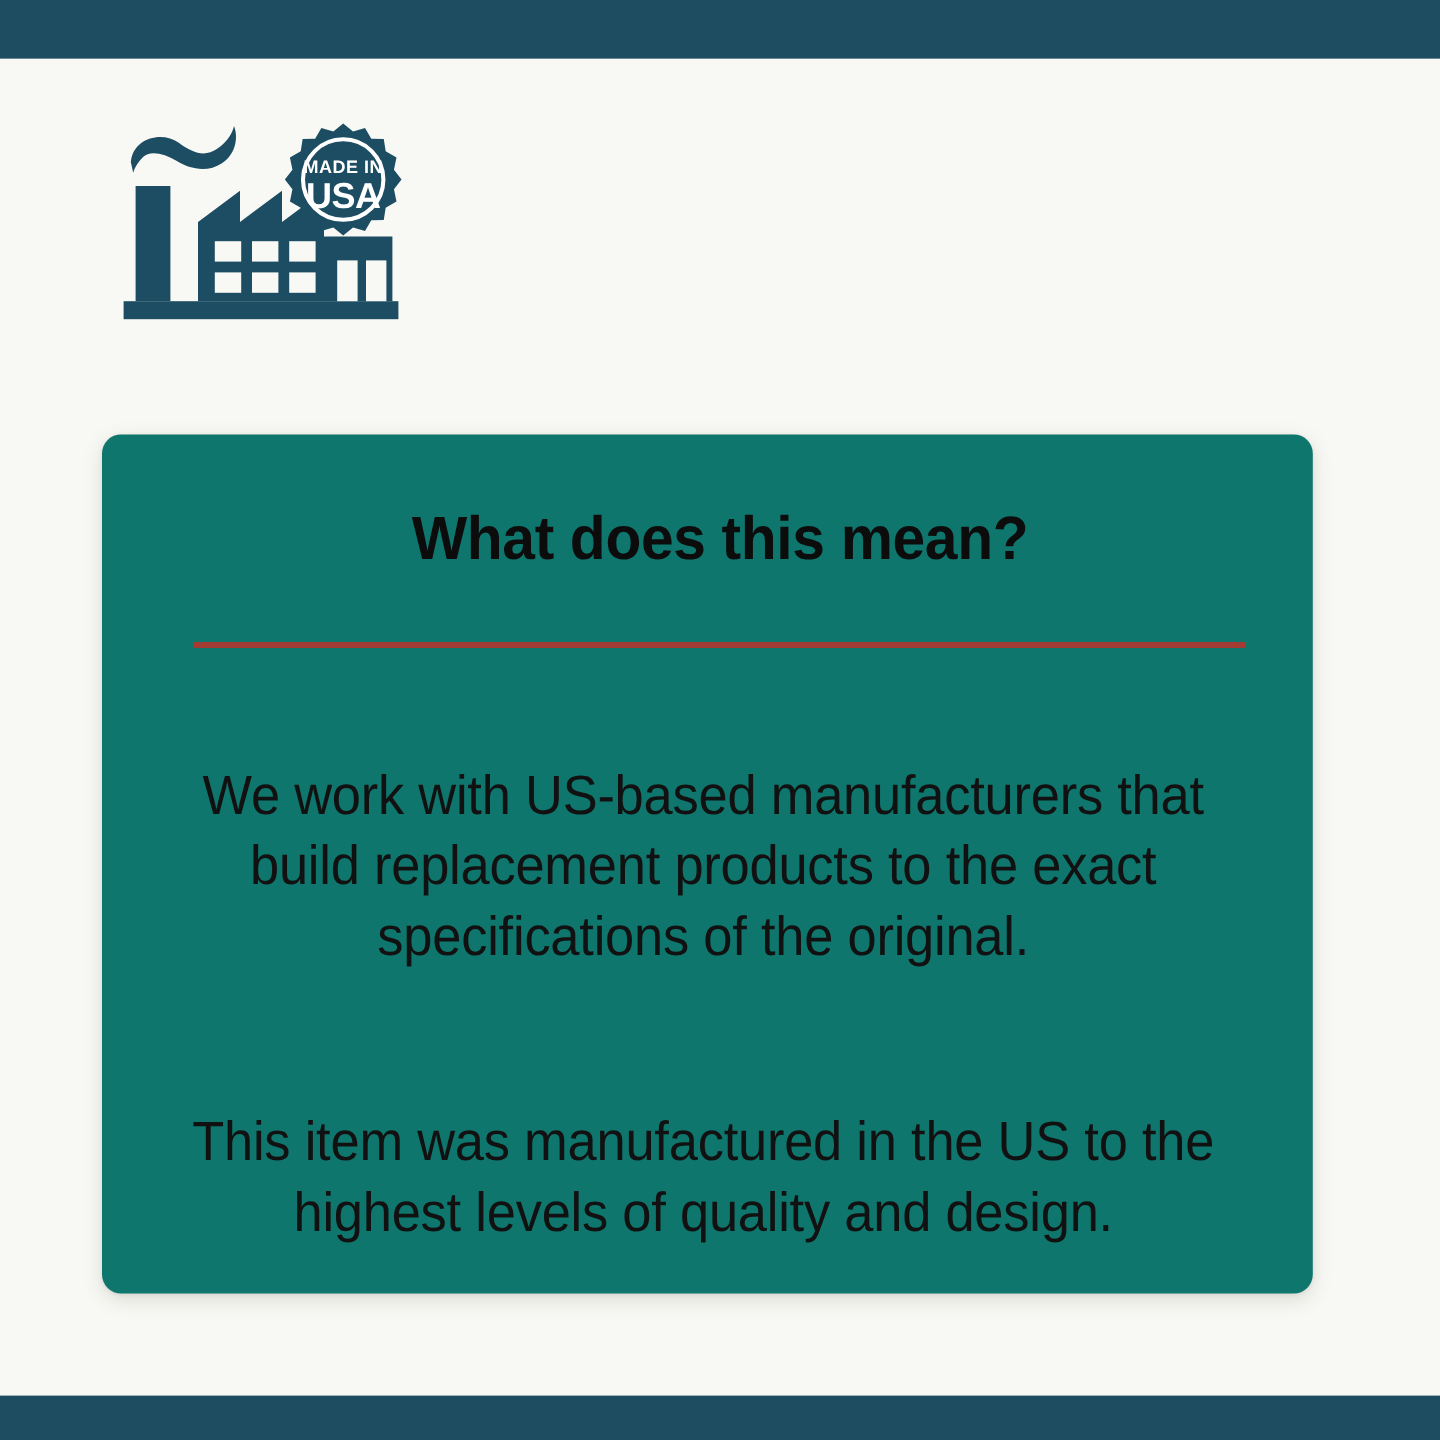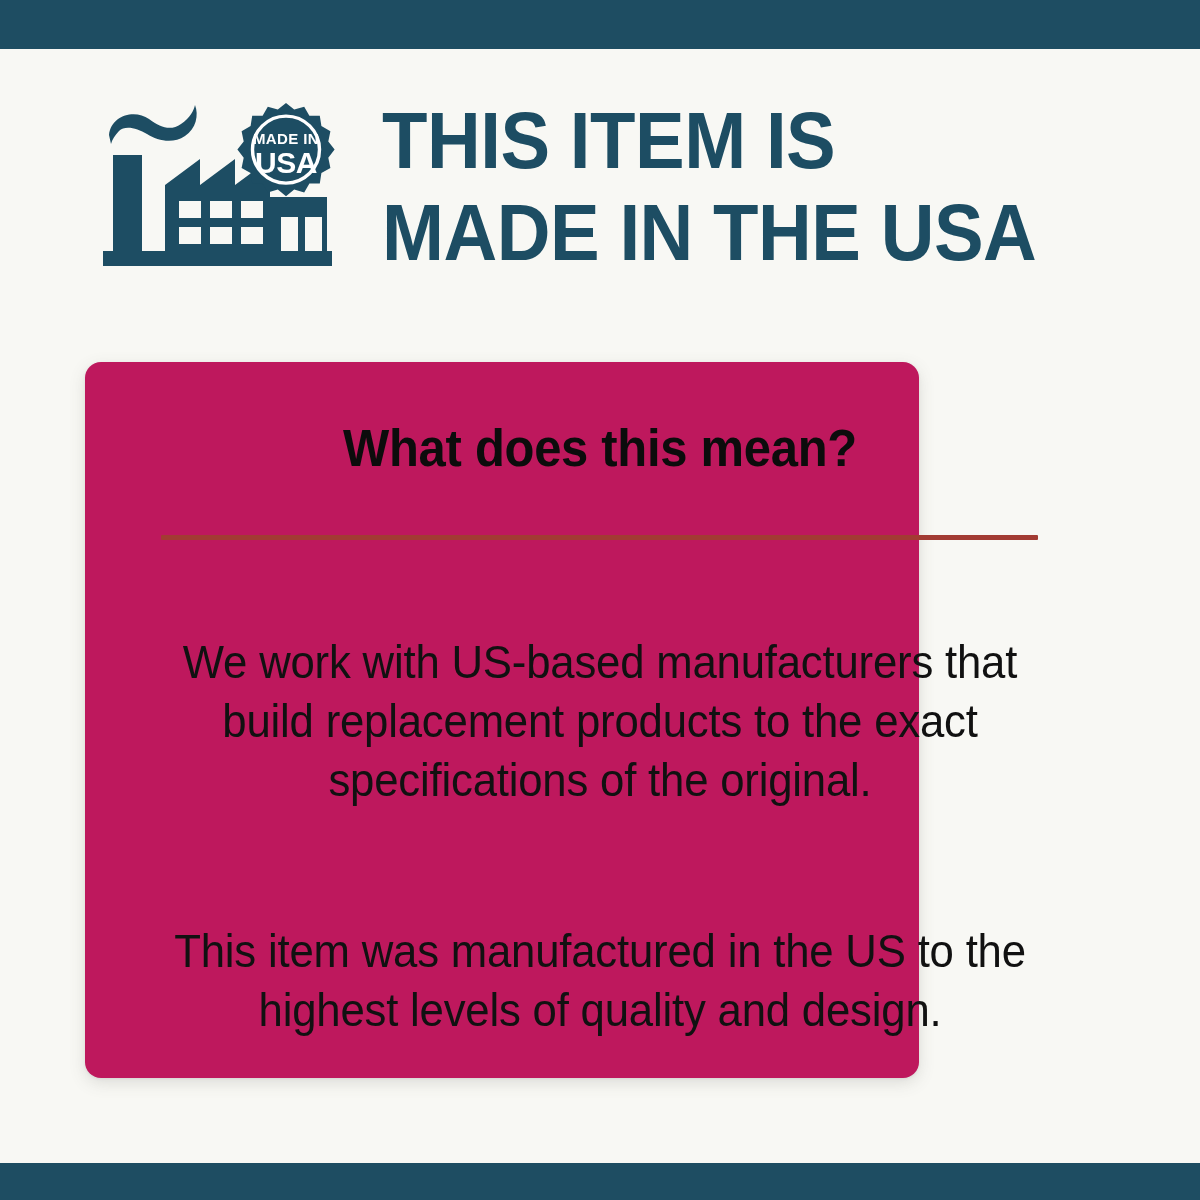--- a/index.html
+++ b/index.html
@@ -71,23 +71,23 @@
     transform: scaleX(0.93);
     transform-origin: left center;
     white-space: nowrap;
   }
 
   
   .card {
     position: absolute;
     top: 313px;
     left: 85px;
-    width: 834px;
+    width: 1009px;
     height: 716px;
-    background: #be185d;
+    background: #0f766e;
     border-radius: 16px;
     box-shadow: 0 5px 16px rgba(90, 90, 85, 0.17),
                 0 1px 3px rgba(90, 90, 85, 0.10);
   }
 
   .card-heading {
     position: absolute;
     top: 58px;
     left: 0;
     width: 1030px;
@@ -108,21 +108,21 @@
     left: 76px;
     width: 877px;
     height: 5px;
     background: #a23b33;
     border-radius: 1px;
   }
 
   .card-body {
     position: absolute;
     top: 225px;
-    left: 60px;
+    left: 46px;
     width: 910px;
   }
 
   .paragraph {
     text-align: center;
     color: #111111;
     font-family: "Liberation Sans Narrow", "Liberation Sans", sans-serif;
     font-size: 46px;
     line-height: 59px;
     letter-spacing: -0.2px;
@@ -176,24 +176,20 @@
             L40.8 86.6 L30.8 89.5 L25.6 80.5 L15.2 80.4 L13.6 70.1
             L4.6 65 L6.7 54.8 L0.4 46.6 L6.7 38.4 L4.6 28.2 L13.6 23.1
             L15.2 12.8 L25.6 12.7 L30.8 3.7 L40.8 6.6 Z"></path>
           <circle cx="49" cy="46.6" r="33.5" fill="none" stroke="#ffffff" stroke-width="3.4"></circle>
           <text x="49" y="41" fill="#ffffff" text-anchor="middle" font-family="Liberation Sans, sans-serif" font-weight="bold" font-size="15" letter-spacing="0.4">MADE IN</text>
           <text x="49" y="70" fill="#ffffff" text-anchor="middle" font-family="Liberation Sans, sans-serif" font-weight="bold" font-size="30" letter-spacing="-0.5">USA</text>
         </g>
       </svg>
     </div>
 
-    <div class="title-block">
-      <span class="title-line">THIS ITEM IS</span>
-      <span class="title-line">MADE IN THE USA</span>
-    </div>
 
   </div>
 
   <div class="card">
 
     <div class="card-heading">What does this mean?</div>
 
     <div class="divider"></div>
 
     <div class="card-body">

